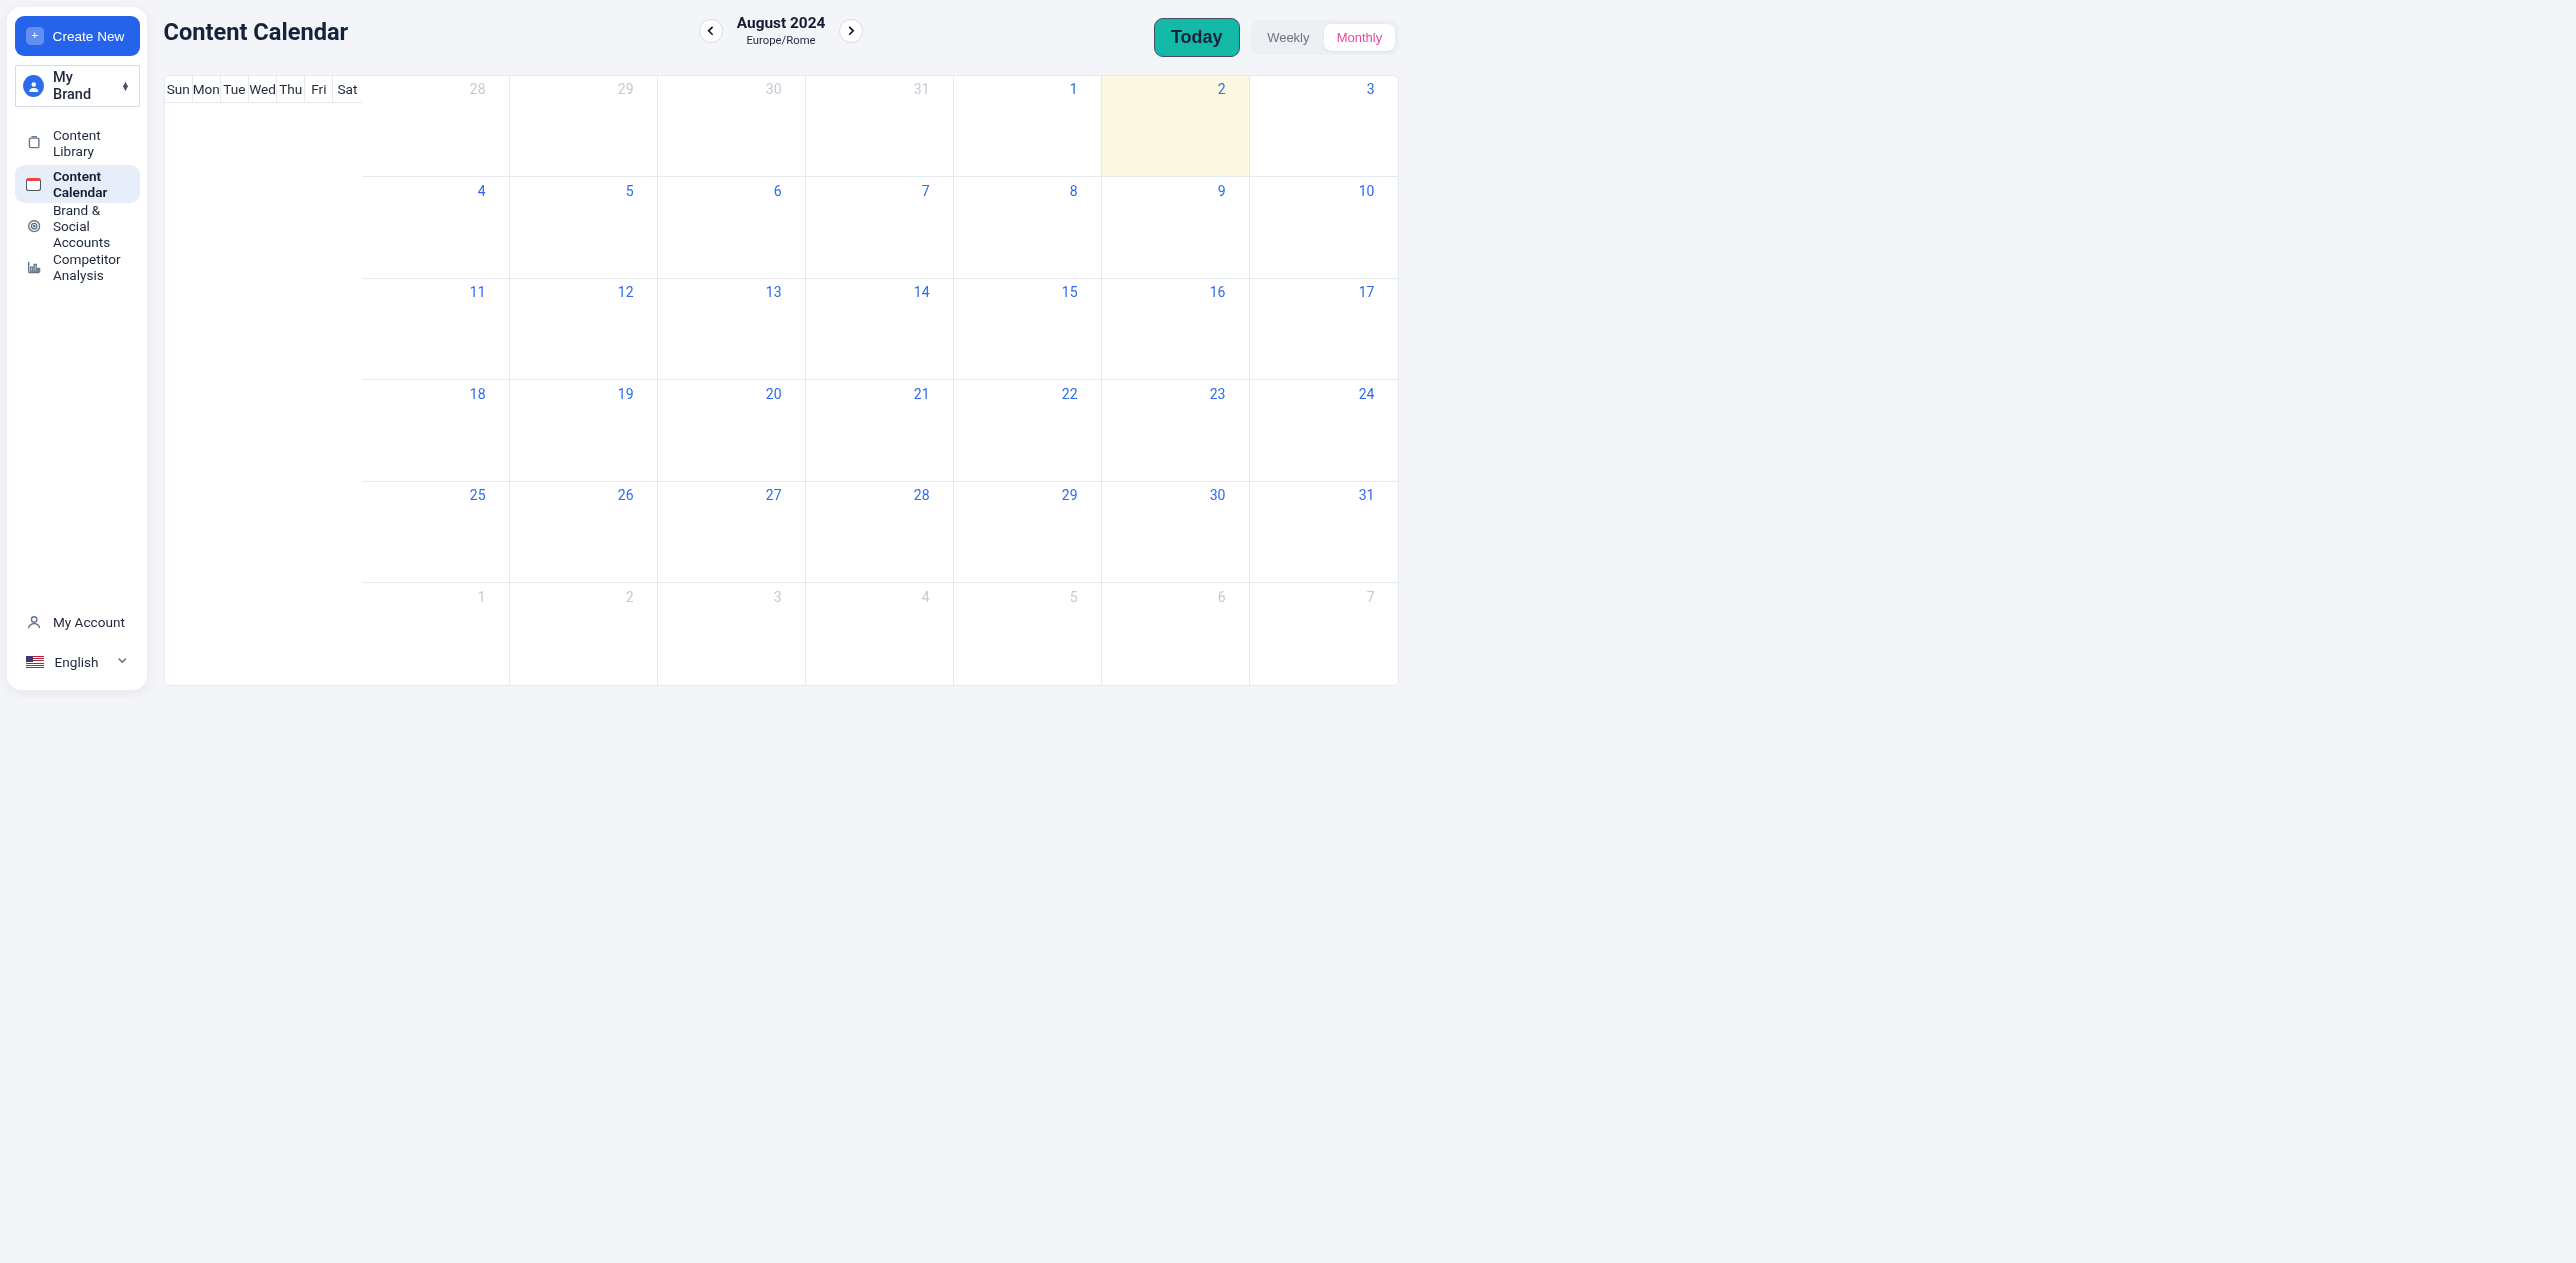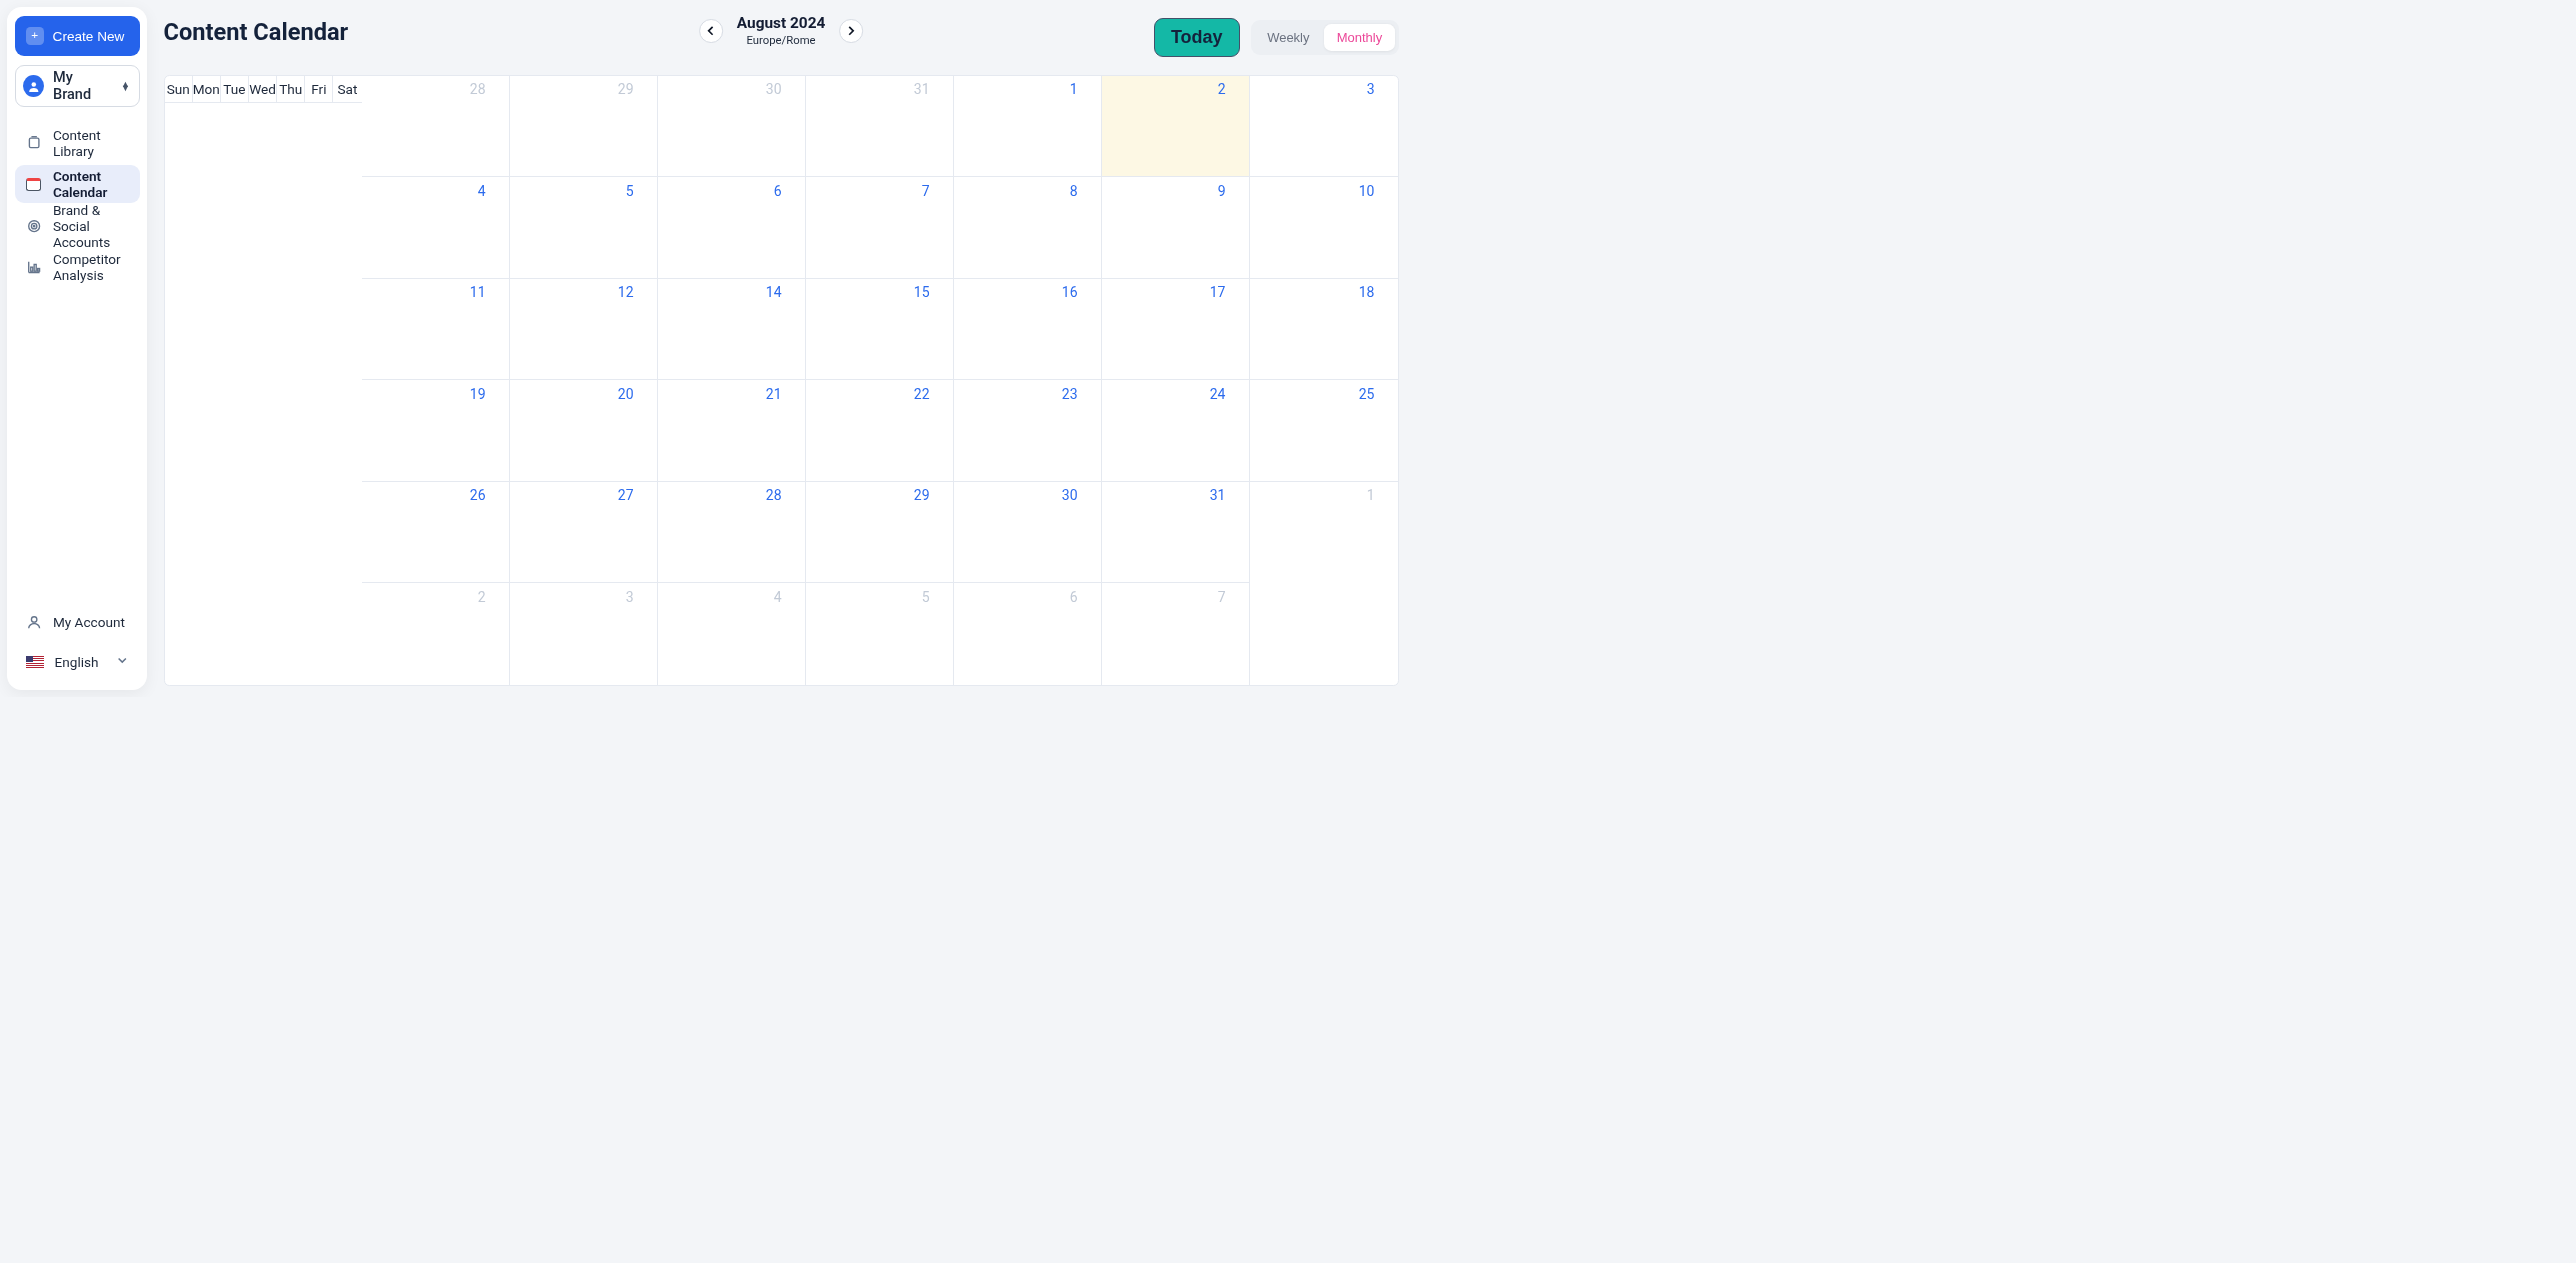--- a/index.html
+++ b/index.html
@@ -52,21 +52,21 @@
     background: rgba(255,255,255,0.28);
     display: flex;
     align-items: center;
     justify-content: center;
     font-size: 11.8px;
     line-height: 1;
   }
   .brand-select {
     margin-top: 9px;
     border: 0.9px solid #d6dbe3;
-    border-radius: 9px;
+    border-radius: 1px;
     height: 42px;
     display: flex;
     align-items: center;
     padding: 0 9px 0 7.3px;
     gap: 9px;
     cursor: pointer;
     color: #1e293b;
     font-size: 14.5px;
     font-weight: 500;
   }
@@ -493,20 +493,23 @@
           <div class="day-cell">
             <span class="day-num">10</span>
           </div>
           <div class="day-cell">
             <span class="day-num">11</span>
           </div>
           <div class="day-cell">
             <span class="day-num">12</span>
           </div>
           <div class="day-cell">
+            <span class="day-num">13</span>
+          </div>
+          <div class="day-cell">
             <span class="day-num">14</span>
           </div>
           <div class="day-cell">
             <span class="day-num">15</span>
           </div>
           <div class="day-cell">
             <span class="day-num">16</span>
           </div>
           <div class="day-cell">
             <span class="day-num">17</span>

